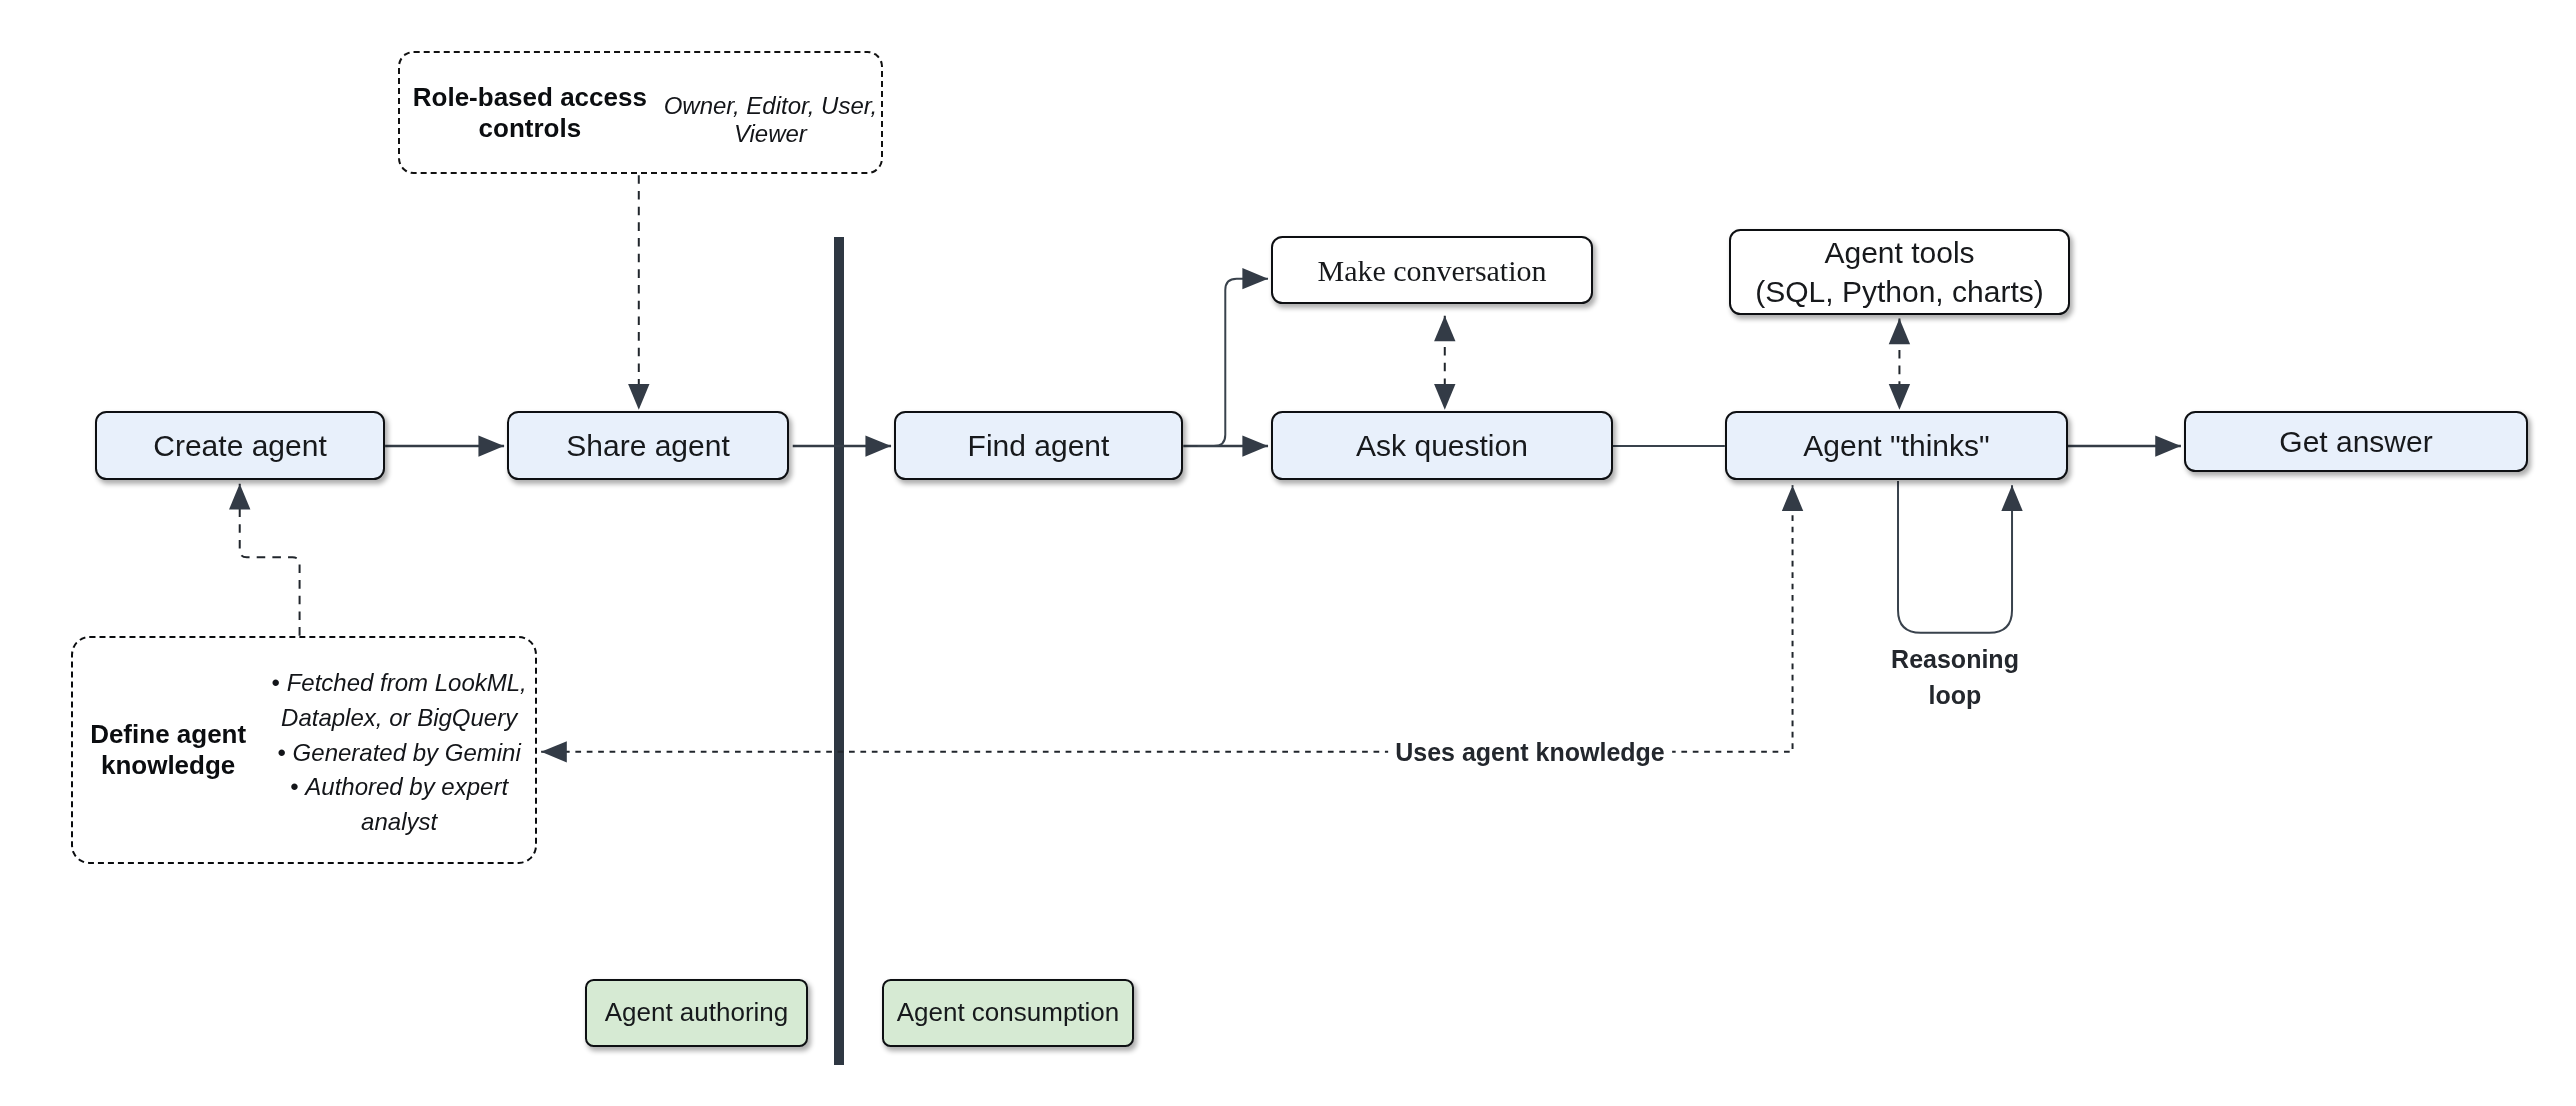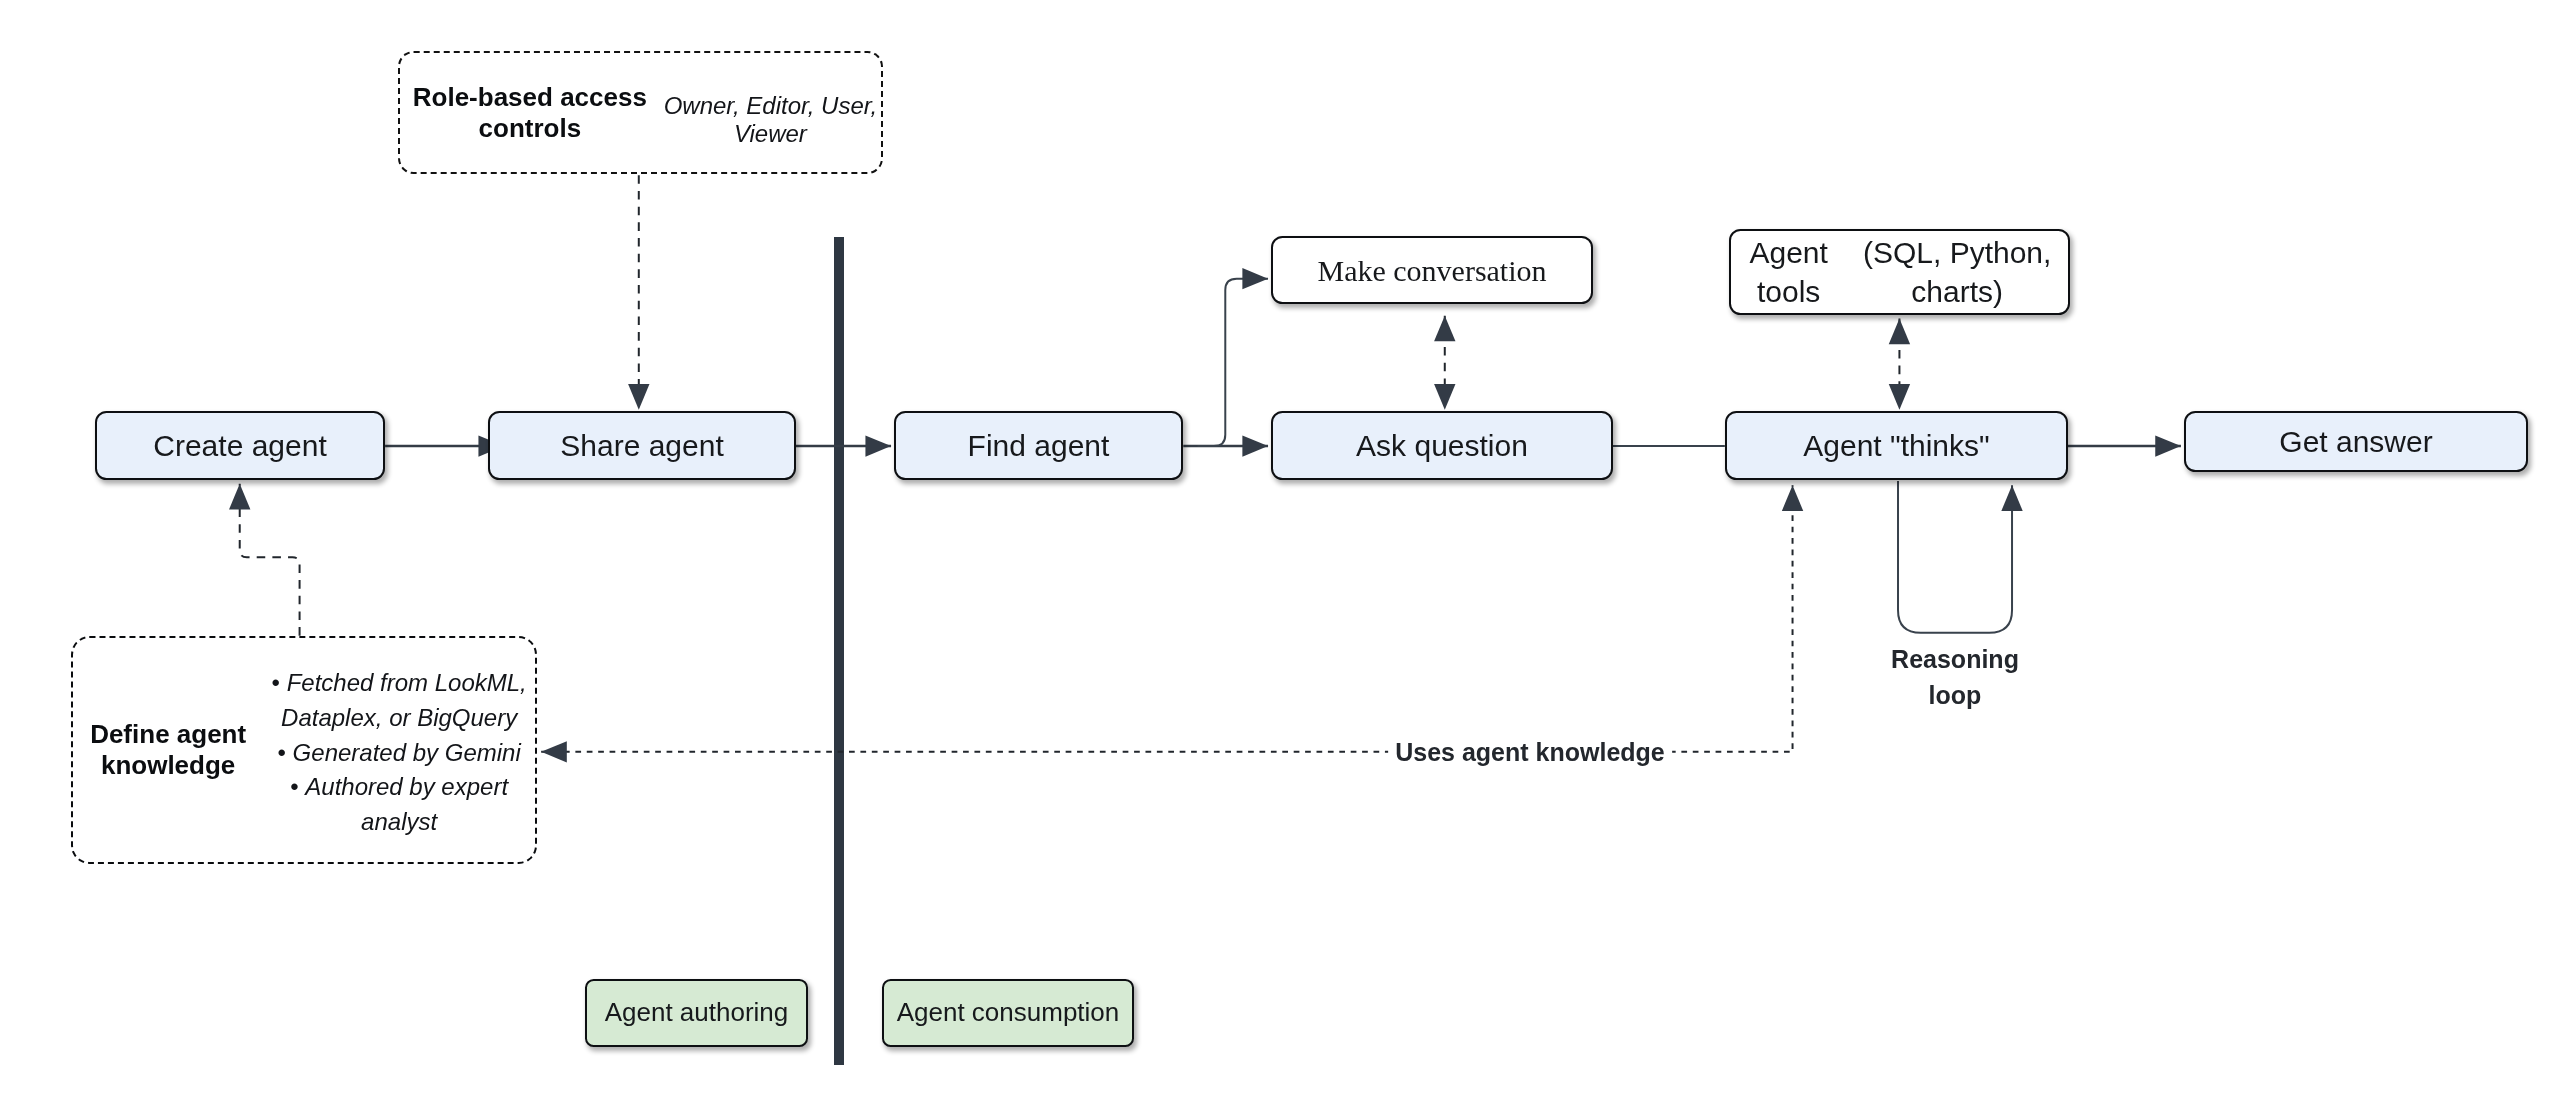--- a/index.html
+++ b/index.html
@@ -86,28 +86,28 @@
   <div class="note knowledge" style="left:71px;top:636px;width:466px;height:228px;">
     <div class="title">Define agent knowledge</div>
     <ul>
       <li>Fetched from LookML, Dataplex, or BigQuery</li>
       <li>Generated by Gemini</li>
       <li>Authored by expert analyst</li>
     </ul>
   </div>
 
   <div class="node" style="left:95px;top:411px;width:290px;height:69px;">Create agent</div>
-  <div class="node" style="left:488px;top:411px;width:308px;height:69px;">Share agent</div>
+  <div class="node" style="left:507px;top:411px;width:282px;height:69px;">Share agent</div>
   <div class="node" style="left:894px;top:411px;width:289px;height:69px;">Find agent</div>
   <div class="node" style="left:1271px;top:411px;width:342px;height:69px;">Ask question</div>
   <div class="node" style="left:1725px;top:411px;width:343px;height:69px;">Agent "thinks"</div>
   <div class="node" style="left:2184px;top:411px;width:344px;height:61px;">Get answer</div>
 
   <div class="node white" style="left:1271px;top:236px;width:322px;height:68px;font-family:Liberation Serif, serif;">Make conversation</div>
-  <div class="node white" style="left:1729px;top:229px;width:341px;height:86px;flex-direction:row;">
+  <div class="node white" style="left:1729px;top:229px;width:341px;height:86px;flex-direction:column;">
     <span>Agent tools</span>
     <span>(SQL, Python, charts)</span>
   </div>
 
   <div class="node green" style="left:585px;top:979px;width:223px;height:68px;">Agent authoring</div>
   <div class="node green" style="left:882px;top:979px;width:252px;height:68px;">Agent consumption</div>
 
   <div class="float-label" style="left:1955px;top:677px;white-space:pre-line;">Reasoning
 loop</div>
   <div class="float-label on-line" style="left:1530px;top:752px;">Uses agent knowledge</div>

